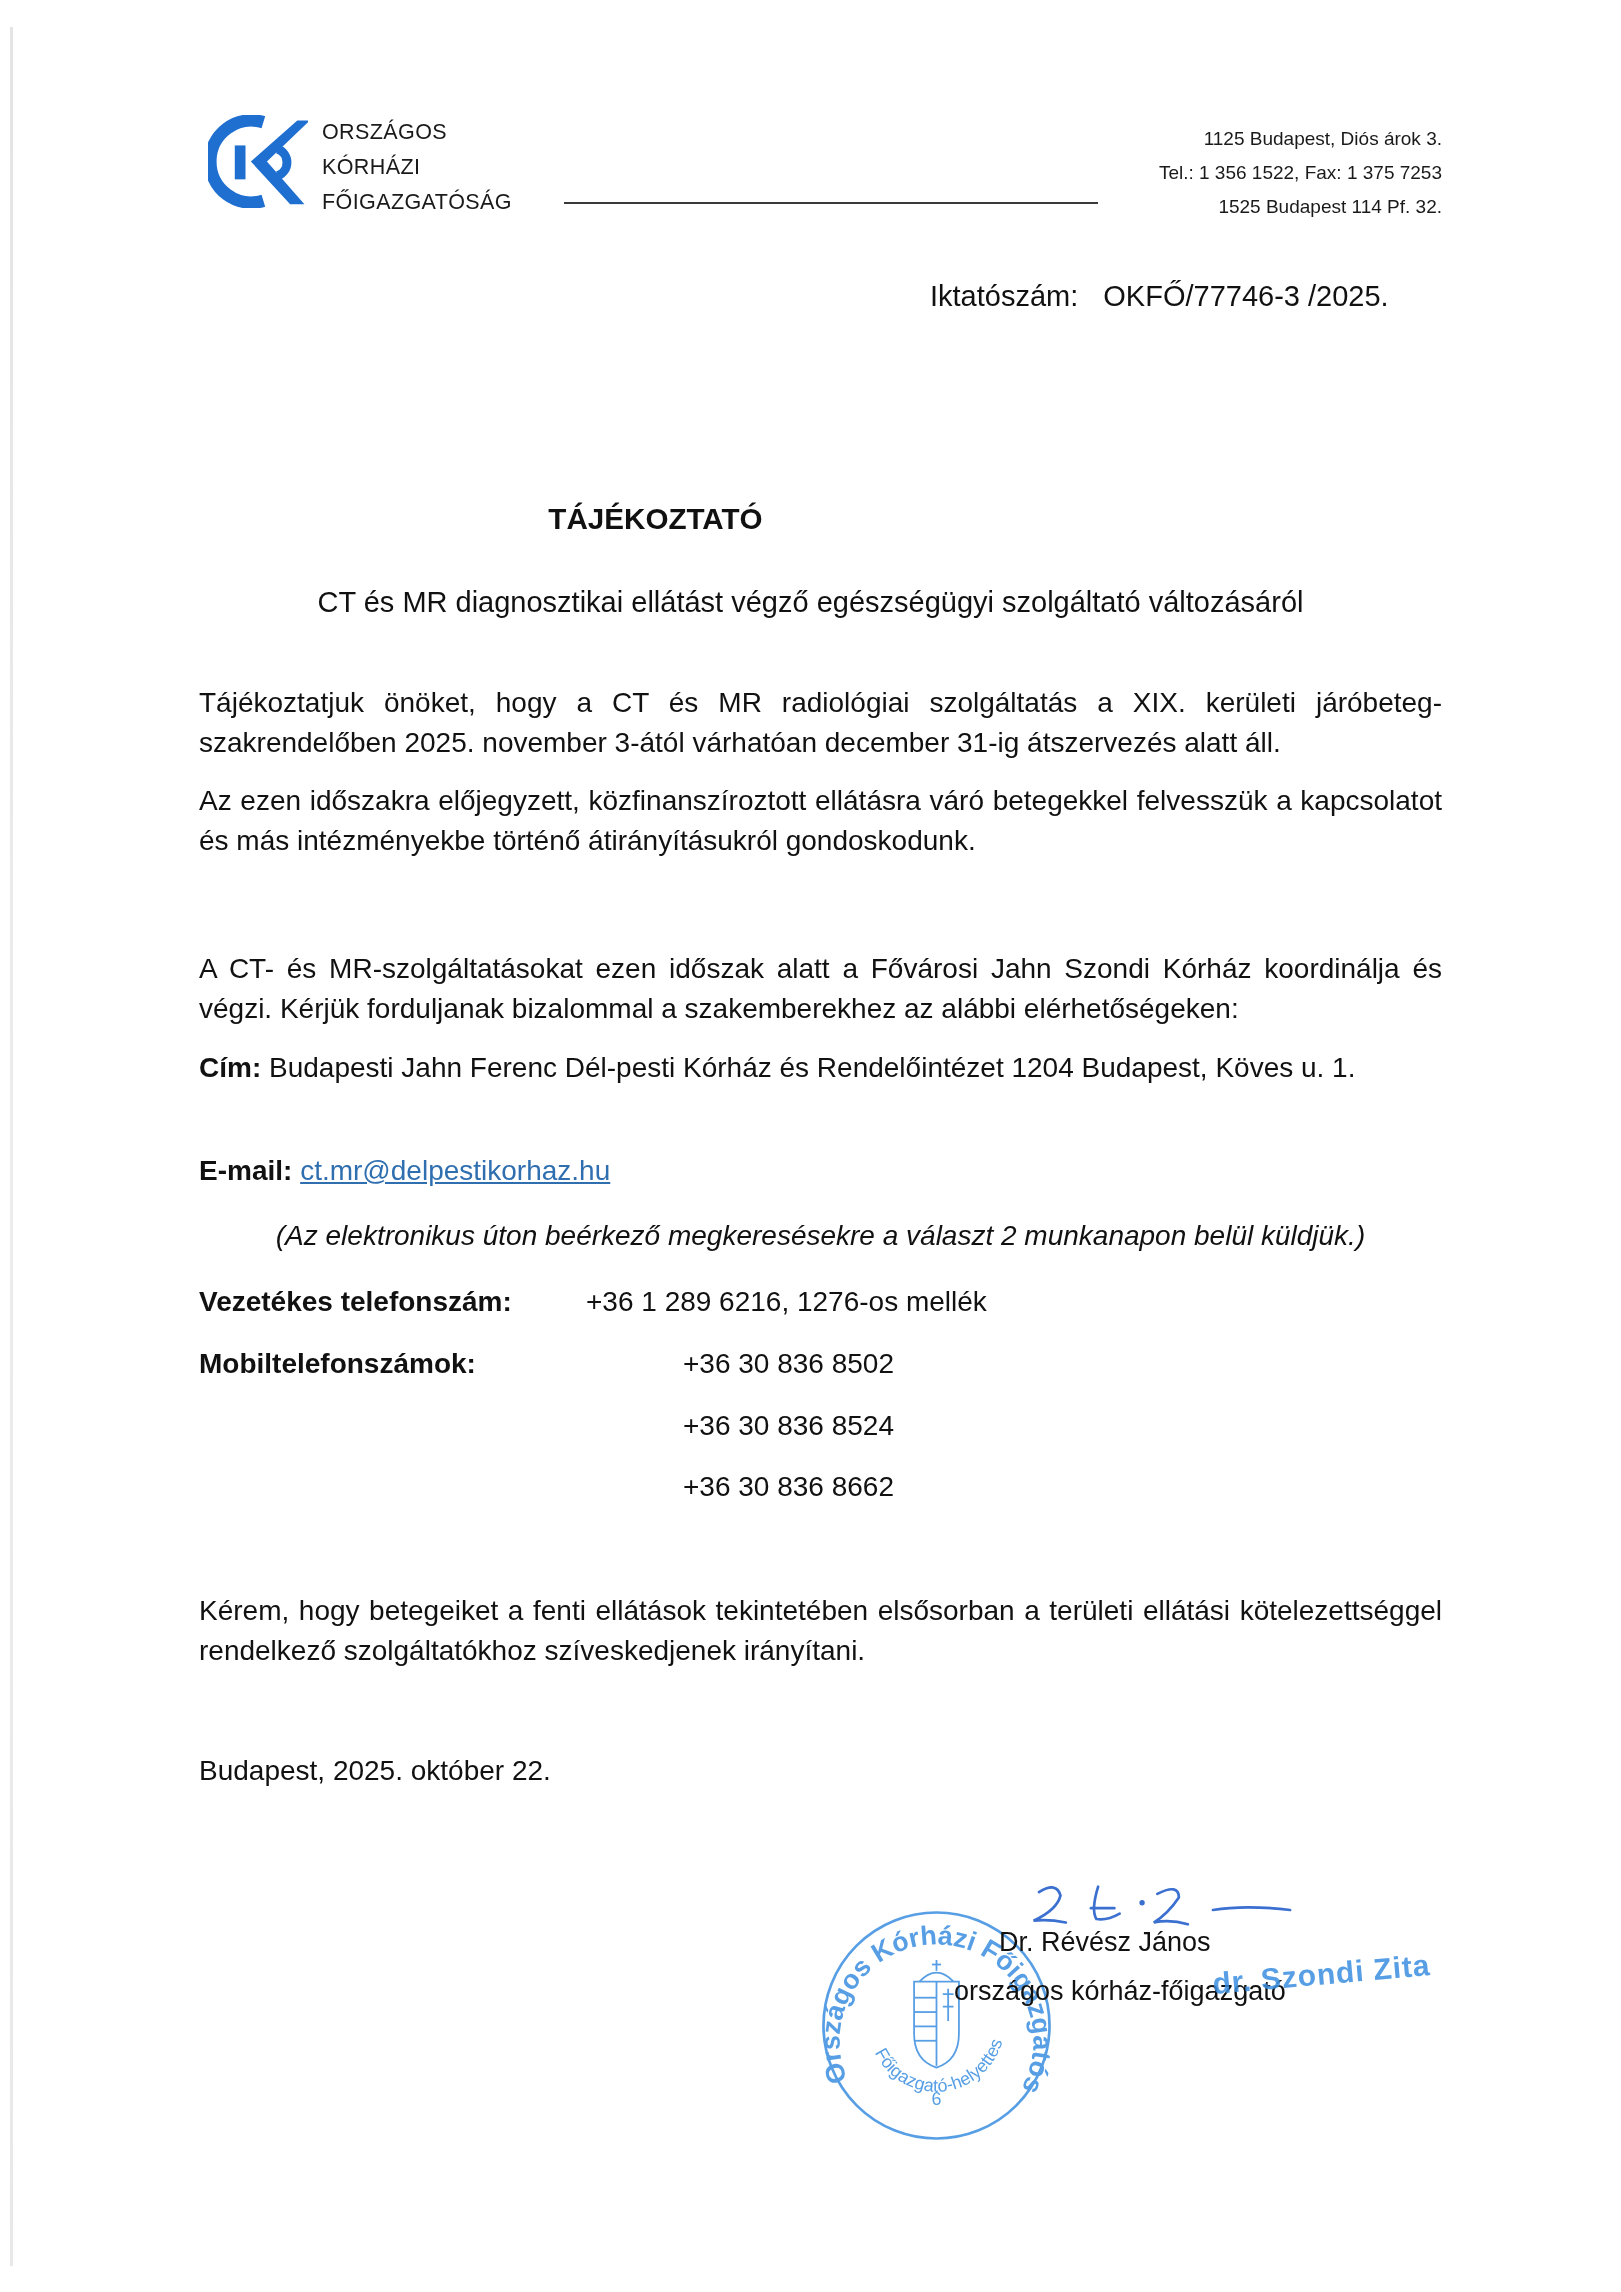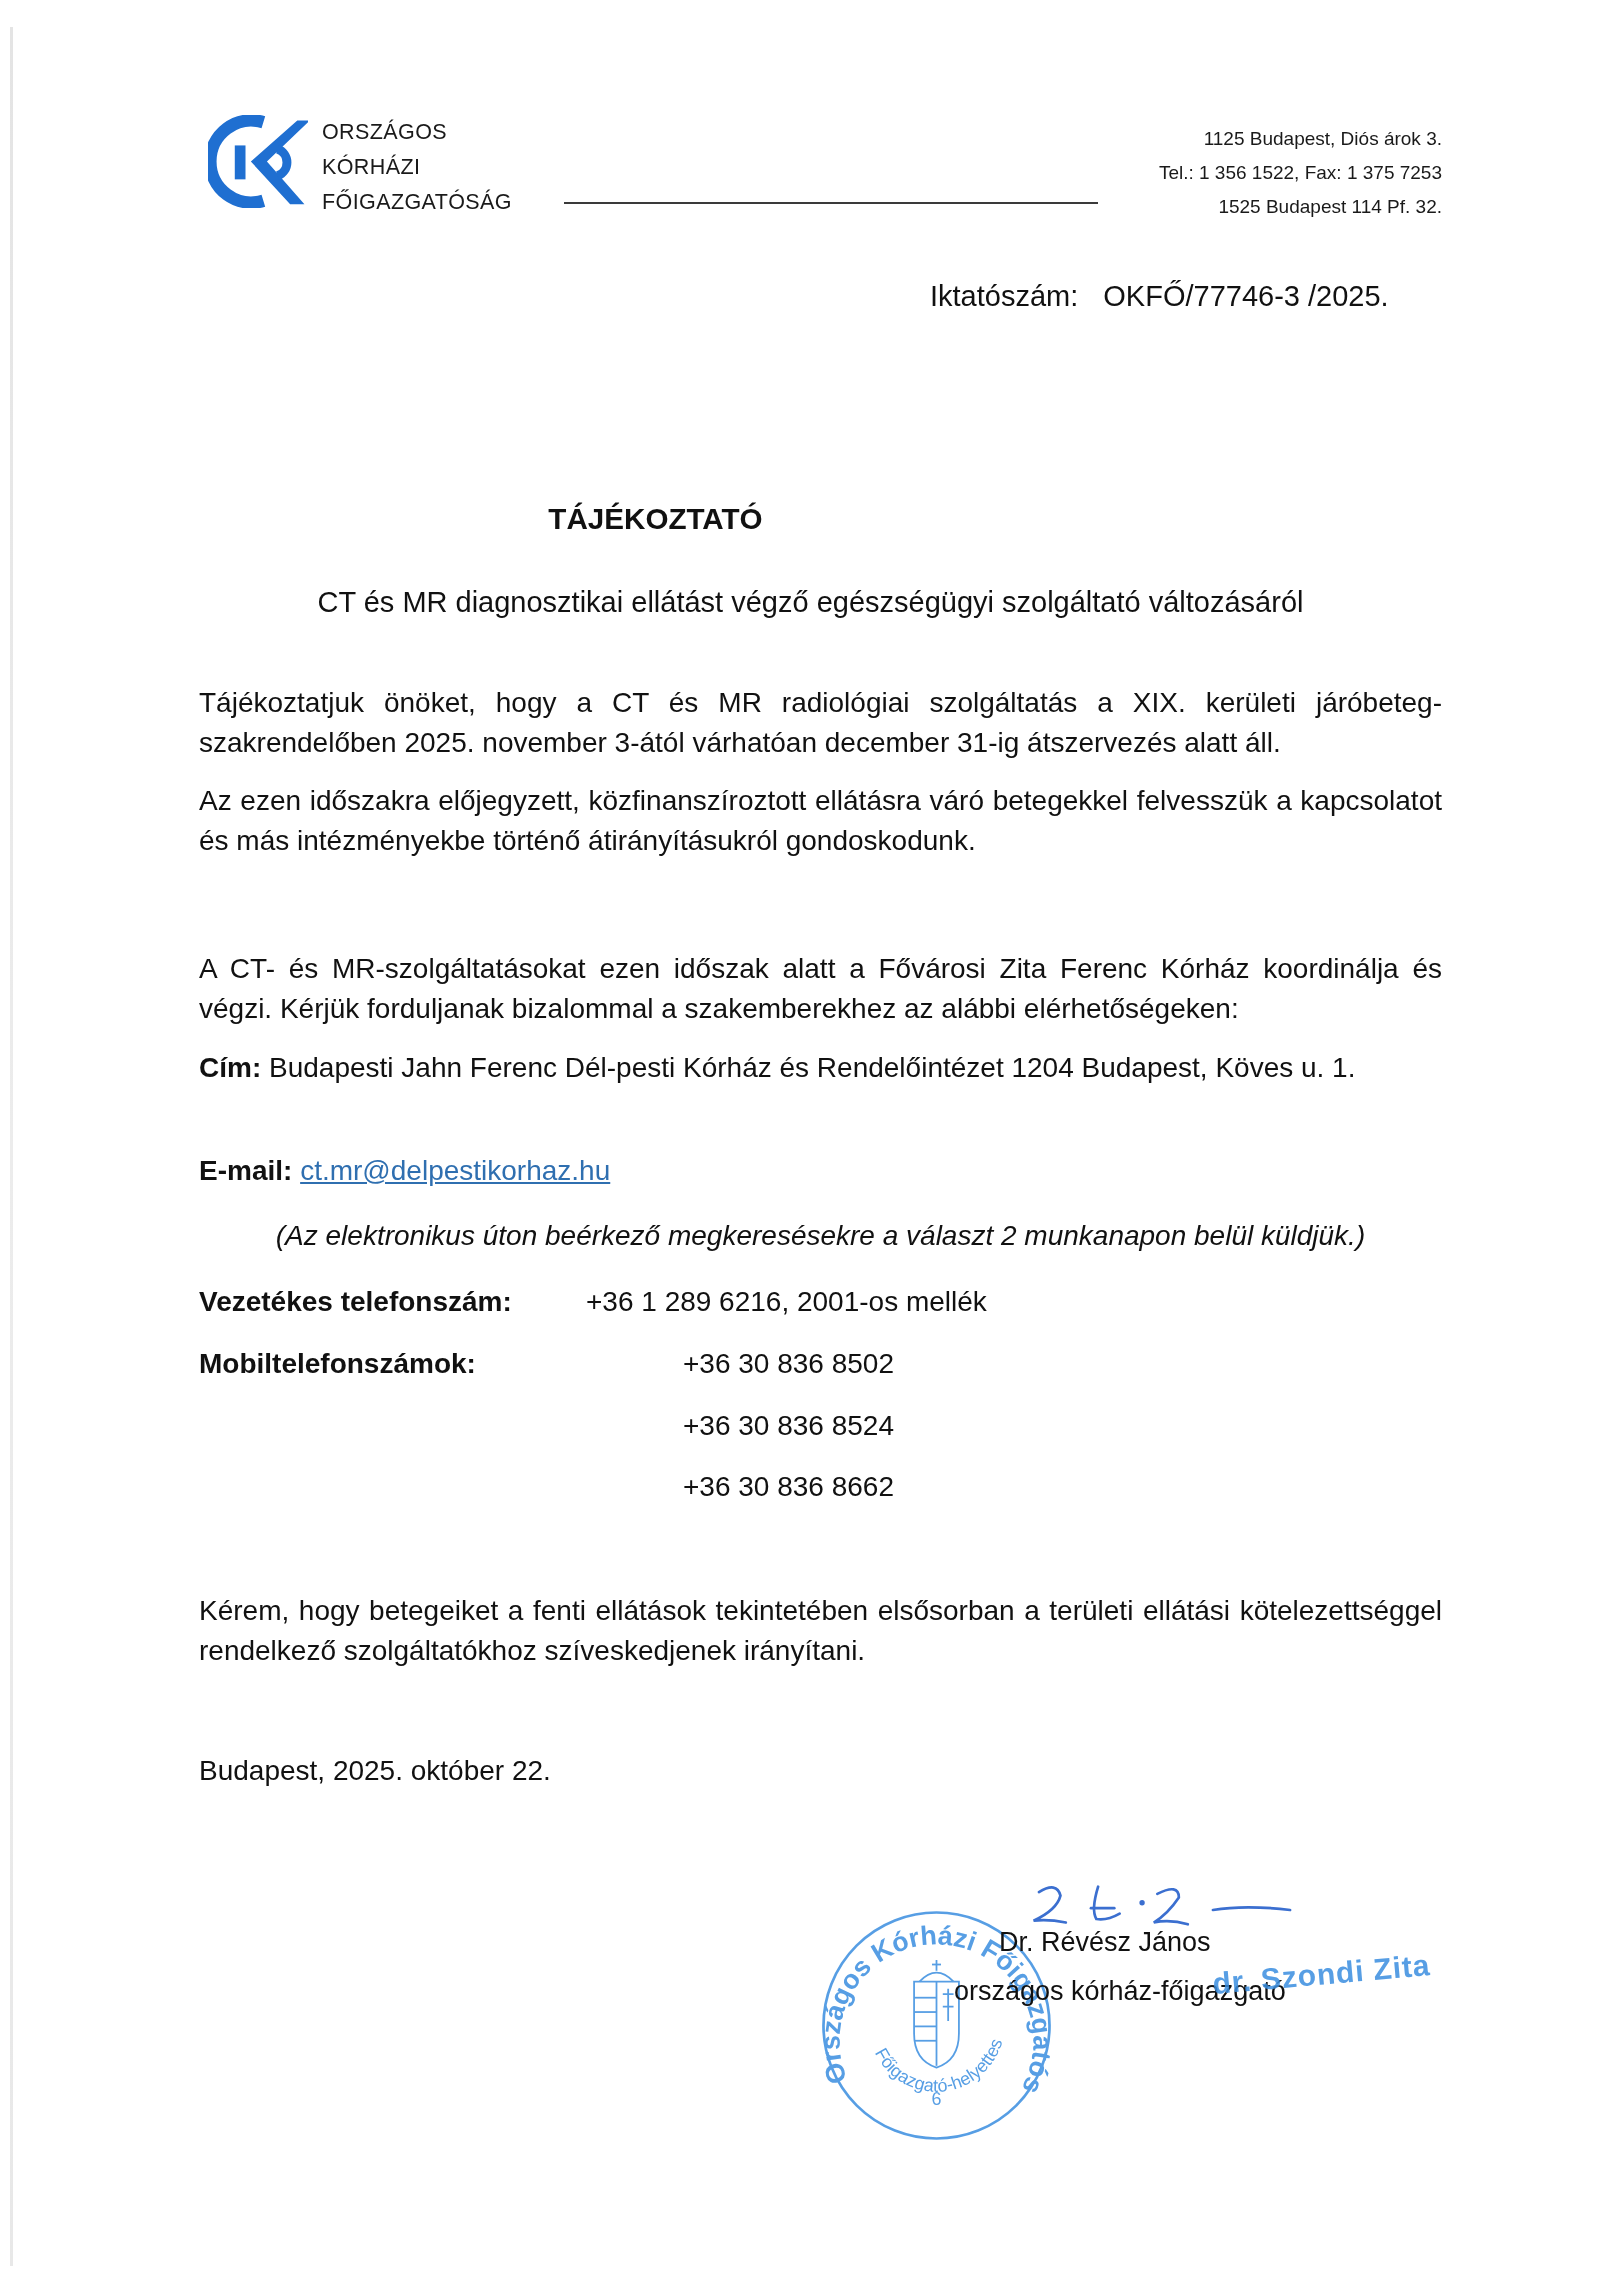--- a/index.html
+++ b/index.html
@@ -213,37 +213,37 @@
 
 <div class="ref">
   <span class="ref-label">Iktatószám:</span><span>OKFŐ/77746-3 /2025.</span>
 </div>
 
 <div class="title">TÁJÉKOZTATÓ</div>
 <div class="subtitle">CT és MR diagnosztikai ellátást végző egészségügyi szolgáltató változásáról</div>
 
 <div class="body-text p1">Tájékoztatjuk önöket, hogy a CT és MR radiológiai szolgáltatás a XIX. kerületi járóbeteg-szakrendelőben 2025. november 3-ától várhatóan december 31-ig átszervezés alatt áll.</div>
 <div class="body-text p2">Az ezen időszakra előjegyzett, közfinanszíroztott ellátásra váró betegekkel felvesszük a kapcsolatot és más intézményekbe történő átirányításukról gondoskodunk.</div>
-<div class="body-text p3">A CT- és MR-szolgáltatásokat ezen időszak alatt a Fővárosi Zita Ferenc Kórház koordinálja és végzi. Kérjük forduljanak bizalommal a szakemberekhez az alábbi elérhetőségeken:</div>
+<div class="body-text p3">A CT- és MR-szolgáltatásokat ezen időszak alatt a Fővárosi Jahn Szondi Kórház koordinálja és végzi. Kérjük forduljanak bizalommal a szakemberekhez az alábbi elérhetőségeken:</div>
 
 <div class="body-text p-addr">
   <span class="bold">Cím:</span>
   <span>Budapesti Jahn Ferenc Dél-pesti Kórház és Rendelőintézet 1204 Budapest, Köves u. 1.</span>
 </div>
 
 <div class="body-text p-email">
   <span class="bold">E-mail:</span>
   <a class="email-link">ct.mr@delpestikorhaz.hu</a>
 </div>
 
 <div class="body-text p-note">(Az elektronikus úton beérkező megkeresésekre a választ 2 munkanapon belül küldjük.)</div>
 
 <div class="phone-row row-landline">
   <span class="phone-label">Vezetékes telefonszám:</span>
-  <span class="phone-value">+36 1 289 6216, 2001-os mellék</span>
+  <span class="phone-value">+36 1 289 6216, 1276-os mellék</span>
 </div>
 
 <div class="phone-row row-mobile1">
   <span class="phone-label">Mobiltelefonszámok:</span>
   <span class="phone-value">+36 30 836 8502</span>
 </div>
 <div class="phone-row row-mobile2">
   <span class="phone-value">+36 30 836 8524</span>
 </div>
 <div class="phone-row row-mobile3">

